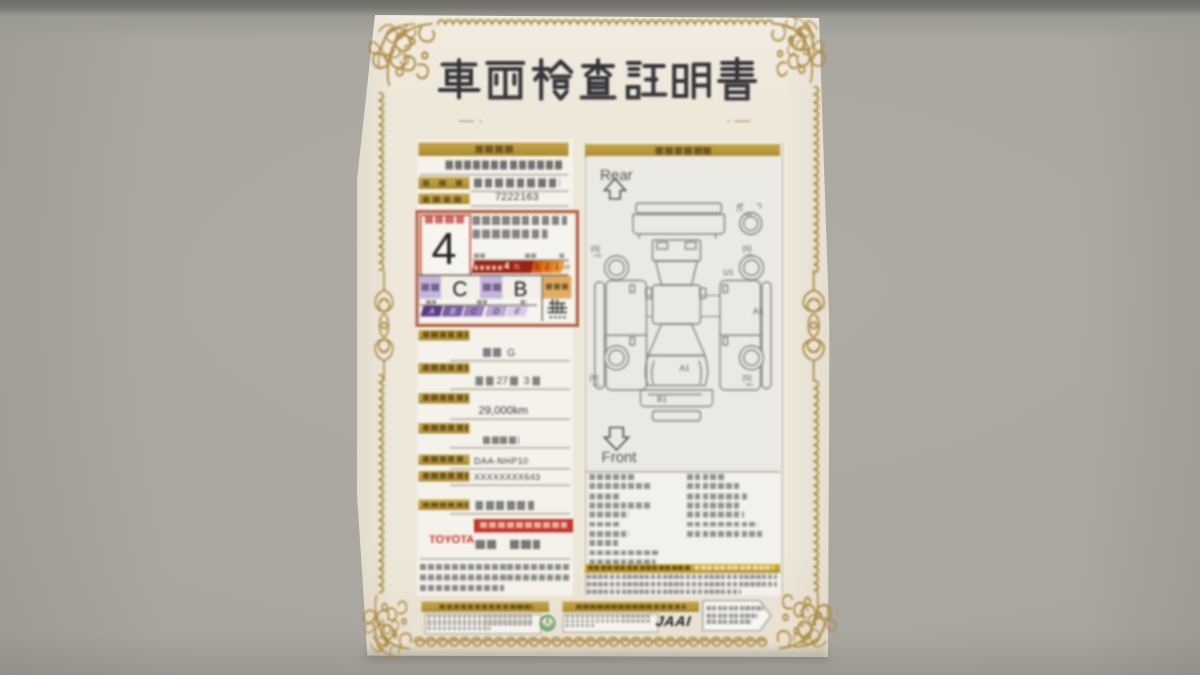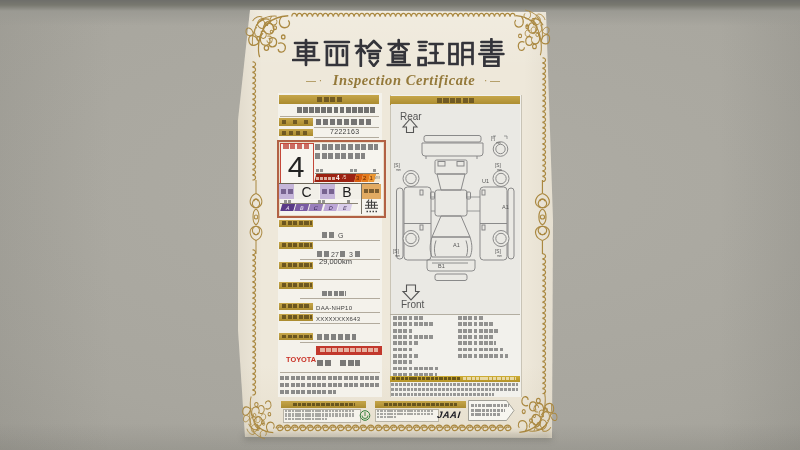--- a/index.html
+++ b/index.html
@@ -279,21 +279,20 @@
           <path d="M3 3H11M4 7H10M4 11H10M3 19H10V26H3zM14 5H27M20 6V24M15 14H22M13 24H28"></path>
         </g>
 <g transform="translate(154.5,1)" stroke="#34343a" stroke-width="2.7" stroke-linecap="round">
           <path d="M3 5H11V25H3zM3 15H11M16 4V26M16 4H26V25M17 11H25M17 18H25"></path>
         </g>
 <g transform="translate(185.4,1)" stroke="#34343a" stroke-width="2.7" stroke-linecap="round">
           <path d="M4 3H24M14 0V15M4 7H24M4 11H24M2 15H26M7 18H21V27H7zM7 22.5H21"></path>
         </g>
 </svg>
 
-<div class="tx" style="left:328px;top:73px;width:152px;text-align:center;font-family:'Liberation Serif',serif;font-style:italic;font-weight:bold;font-size:14.5px;color:#94793a;letter-spacing:.6px">Inspection Certificate</div>
 <div class="tx" style="left:306px;top:76px;font-size:10px;color:#a58a49">—&nbsp;·</div>
 <div class="tx" style="left:484px;top:76px;font-size:10px;color:#a58a49">·&nbsp;—</div>
 
 <div class="a" style="left:278px;top:93px;width:104px;height:304px;background:#f4f2eb"></div>
 
 <div class="gold" style="left:279px;top:94.5px;width:100px;height:9.5px"></div>
 <div class="jt" style="left:317px;top:97.3px;width:25px;height:4.6px;--c:#56431a;--w:5.2px;--s:6.6px"></div>
 
 <div class="jt" style="left:297px;top:107.3px;width:79px;height:6px;--c:#404040;--w:4.7px;--s:6.1px"></div>
 <div class="hl" style="left:280px;top:116px;width:99px"></div>
@@ -398,21 +397,21 @@
 <div class="jt" style="left:317px;top:250.5px;width:12px;height:6px;--c:#565656;--w:5.2px;--s:6.8px"></div>
       <div class="tx" style="left:331px;top:250.5px;font-size:7px;color:#4a4a4a">27</div>
       <div class="jt" style="left:340px;top:250.5px;width:6px;height:6px;--c:#565656;--w:5.2px;--s:6.8px"></div>
       <div class="tx" style="left:349px;top:250.5px;font-size:7px;color:#4a4a4a">3</div>
       <div class="jt" style="left:355px;top:250.5px;width:6px;height:6px;--c:#565656;--w:5.2px;--s:6.8px"></div>
 <div class="hl" style="left:300px;top:259px;width:80px"></div>
 
 <div class="gold" style="left:279px;top:261.5px;width:34px;height:7px"></div>
 <div class="jt" style="left:281.5px;top:263.3px;width:30px;height:3.4px;--c:#4e3d15;--w:4.2px;--s:5.6px"></div>
 
-<div class="tx" style="left:319px;top:258px;font-size:7.5px;color:#3e3e3e">29,000km</div>
+<div class="tx" style="left:319px;top:270px;font-size:7.5px;color:#3e3e3e">29,000km</div>
 <div class="hl" style="left:300px;top:279px;width:80px"></div>
 
 <div class="gold" style="left:279px;top:281.5px;width:34px;height:7px"></div>
 <div class="jt" style="left:281.5px;top:283.3px;width:30px;height:3.4px;--c:#4e3d15;--w:4.2px;--s:5.6px"></div>
 
 <div class="jt" style="left:322px;top:290.5px;width:24px;height:5.5px;--c:#565656;--w:4.6px;--s:5.8px"></div>
 <div class="hl" style="left:300px;top:298px;width:80px"></div>
 
 <div class="gold" style="left:279px;top:302.5px;width:34px;height:7px"></div>
 <div class="jt" style="left:281.5px;top:304.3px;width:28px;height:3.4px;--c:#4e3d15;--w:4.2px;--s:5.6px"></div>

